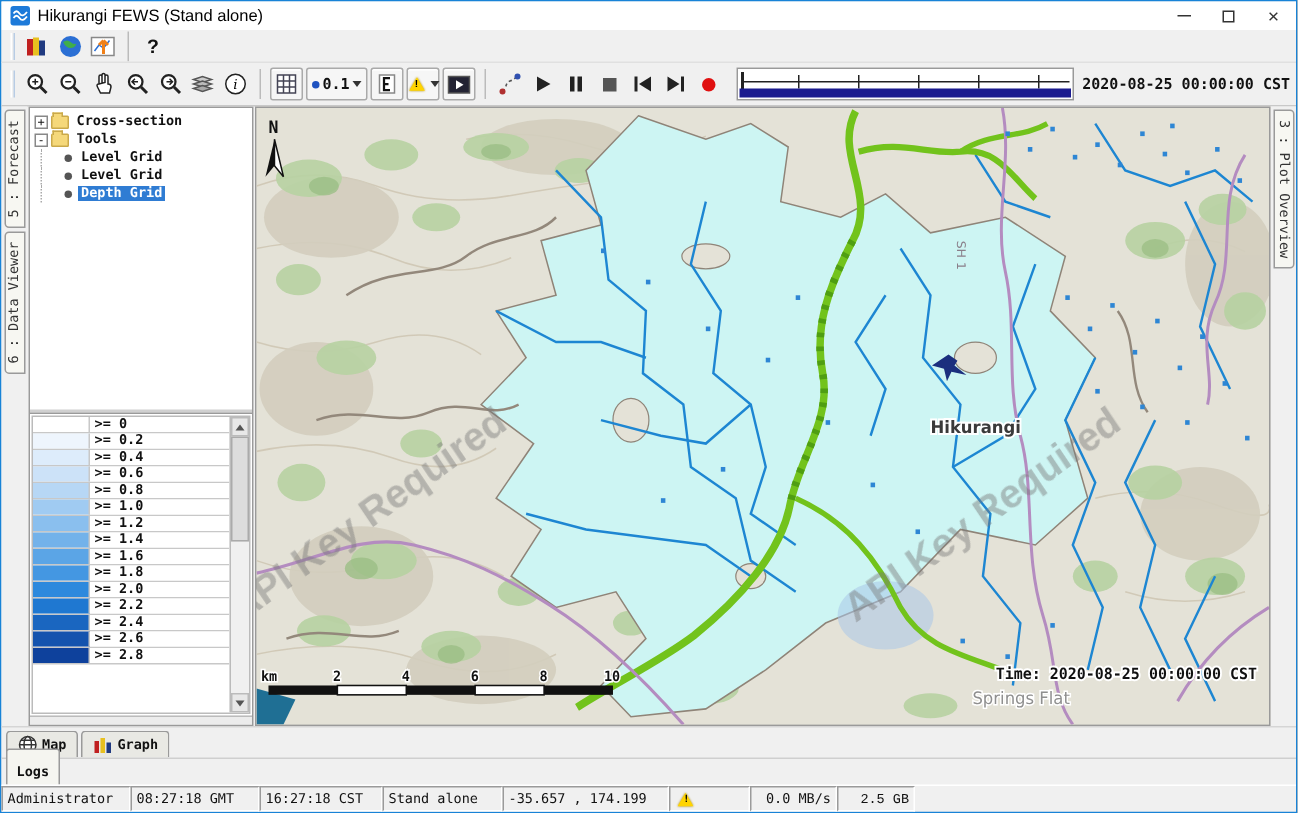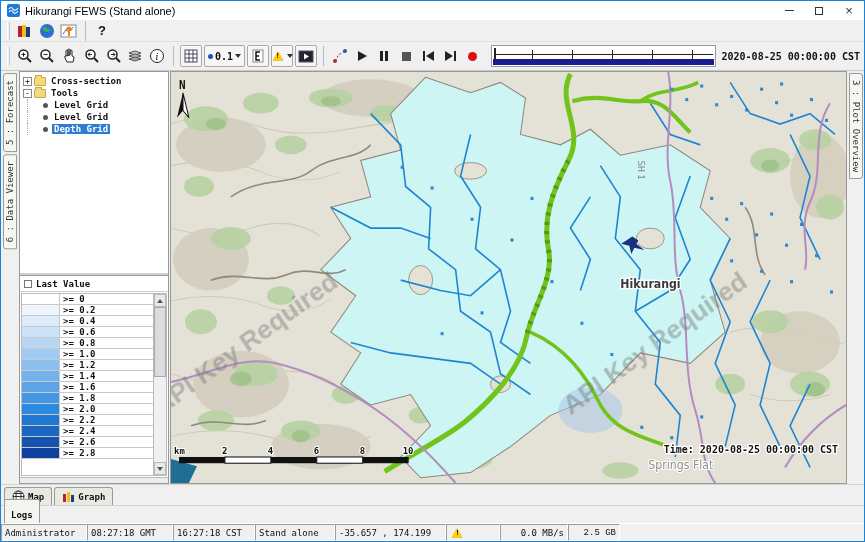--- a/index.html
+++ b/index.html
@@ -98,21 +98,21 @@
   .btab svg { display:block; }
   .panel-ctl { font-size:10px; font-weight:bold; margin-left:3px; }
   .panel-ctl.sq { width:7px; height:7px; border:1.5px solid #000; margin-left:6px; }
   .logs-row { height:18px; flex:none; background:#f0f0f0; display:flex; align-items:center; padding-left:3px; border-top:1px solid #cfcfcf; }
   .logs-btn { height:31px; padding:0 6px; border:1px solid #9a9a9a; border-radius:2px; background:#f5f5f0; font-family:"DejaVu Sans Mono", monospace; font-size:9px; font-weight:bold; display:flex; align-items:center; }
 
   
   .statusbar { height:18px; flex:none; background:#f0f0f0; display:flex; align-items:stretch; border-top:1px solid #fff; }
   .sb-cell { border:1px solid; border-color:#9a9a9a #ffffff #ffffff #9a9a9a; font-family:"DejaVu Sans Mono", monospace; font-size:9px; display:flex; align-items:center; padding:0 3px; white-space:nowrap; overflow:hidden; flex:none; position:relative; }
   .sb-user { width:86px; } .sb-time { flex:1; } .sb-gmt { width:86px; } .sb-cst { width:82px; }
-  .sb-mode { width:80px; } .sb-coord { width:111px; } .sb-warn { width:54px; } .sb-net { width:68px; justify-content:flex-end; } .sb-mem { width:52px;font-family:Liberation Mono, monospace; }
+  .sb-mode { width:80px; } .sb-coord { width:111px; } .sb-warn { width:54px; } .sb-net { width:58px; justify-content:flex-end; } .sb-mem { width:52px;font-family:Liberation Mono, monospace; }
   .mem-fill { position:absolute; left:1px; top:1px; bottom:1px; width:13px; background:#5aa7e8; }
   .sb-mem span { position:relative; z-index:1; }
 </style>
 </head>
 <body>
 
 <div class="window">
 
   <div class="titlebar">
     <span class="app-icon">
@@ -313,24 +313,20 @@
             <span class="bullet"></span>
             <span class="tree-label">Level Grid</span>
           </div>
           <div class="tree-row selected">
             <span class="tree-indent"></span>
             <span class="bullet"></span>
             <span class="tree-label">Depth Grid</span>
           </div>
         </div>
       <div class="legend-panel">
-        <div class="legend-header">
-          <span class="legend-checkbox"></span>
-          <span>Last Value</span>
-        </div>
         <div class="legend-body">
           <div class="legend-list">
               <div class="legend-row">
                 <span class="swatch" style="background: rgb(255, 255, 255);"></span>
                 <span class="legend-label">&gt;= 0</span>
               </div>
               <div class="legend-row">
                 <span class="swatch" style="background: rgb(238, 245, 253);"></span>
                 <span class="legend-label">&gt;= 0.2</span>
               </div>

